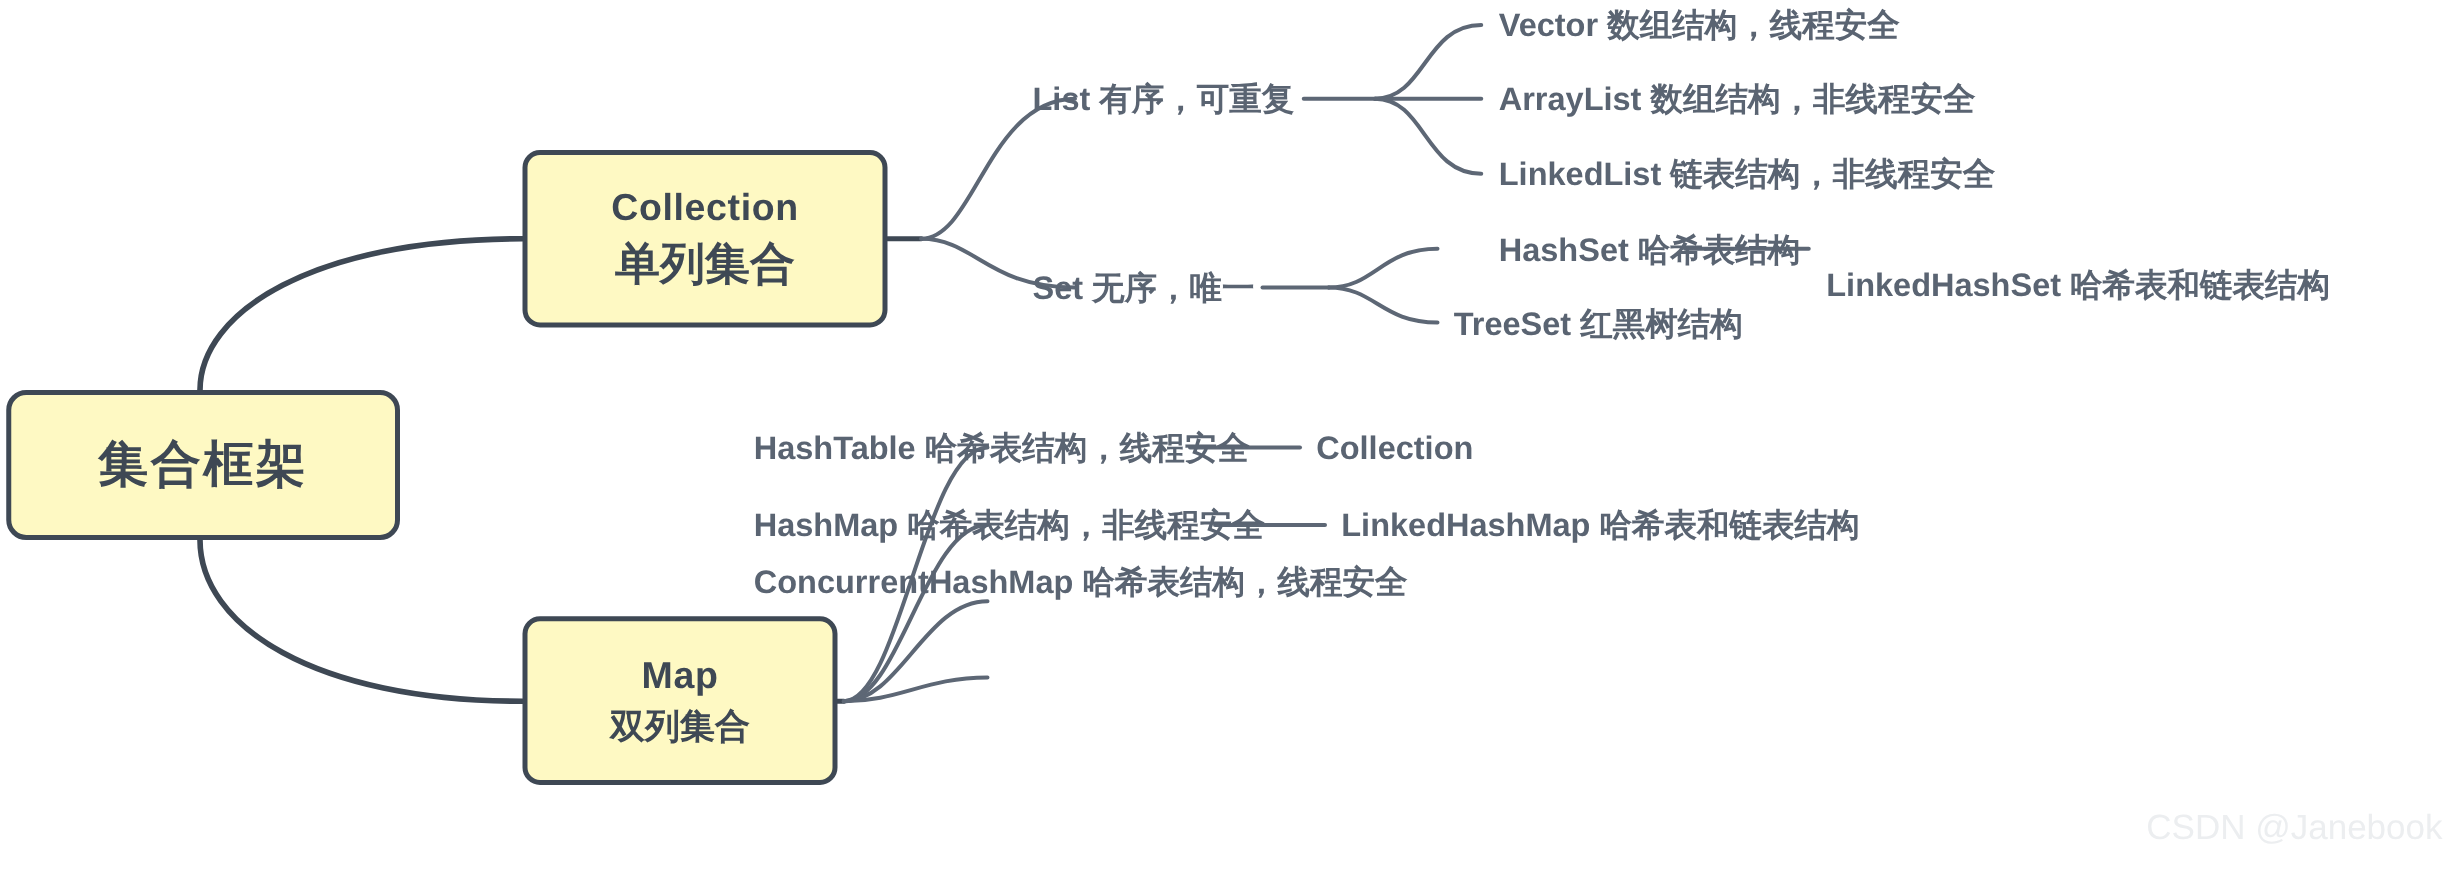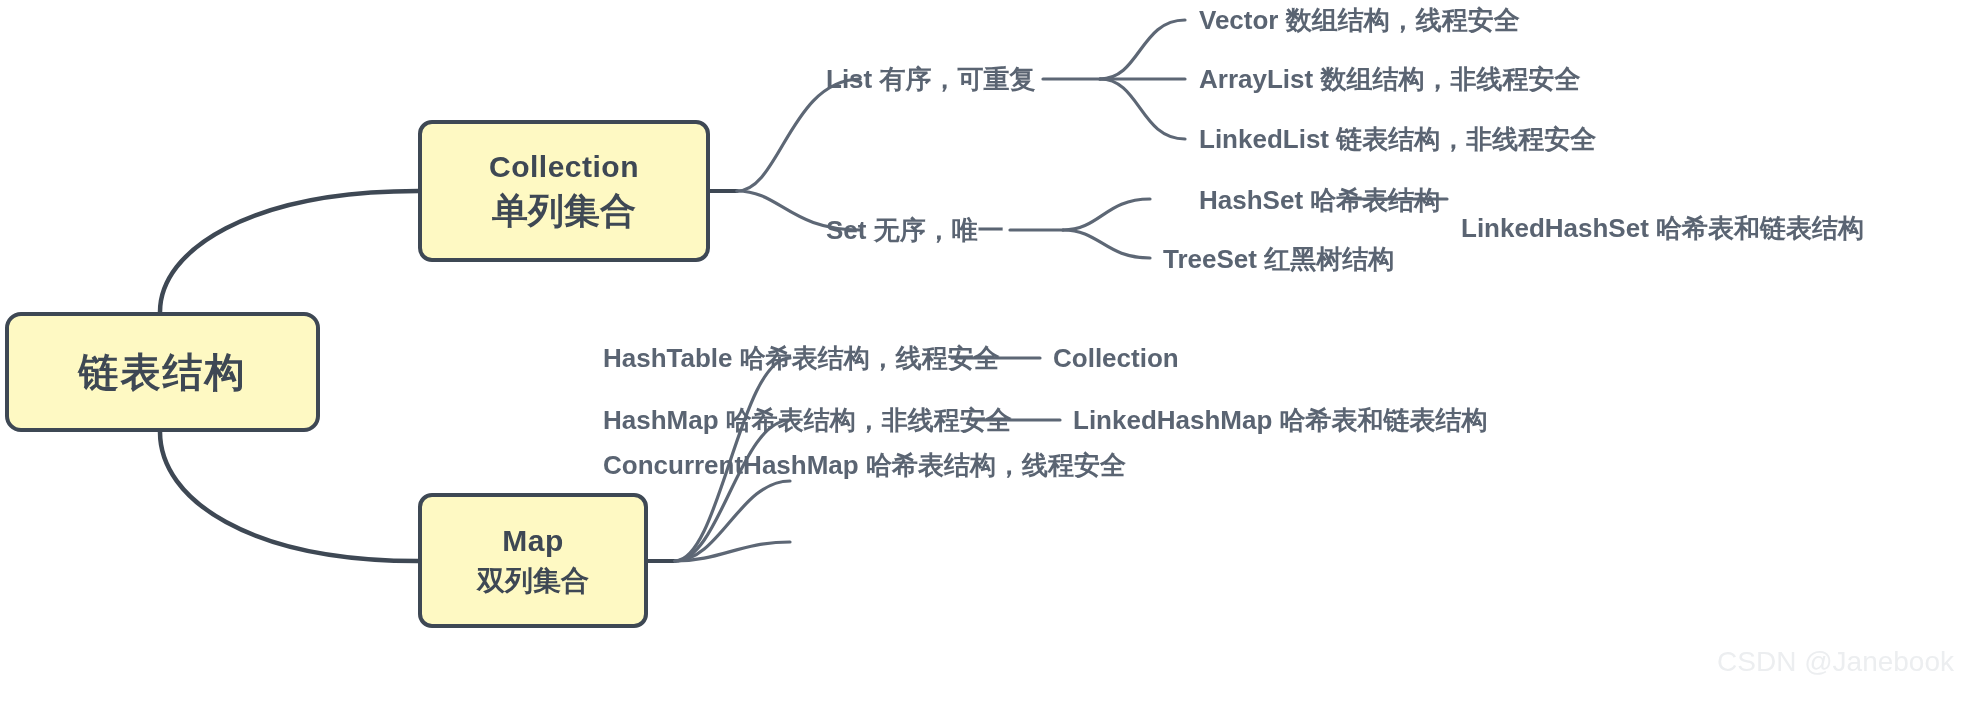--- a/index.html
+++ b/index.html
@@ -24,21 +24,21 @@
     line-height:1.22;
     z-index:3;
   }
   #root-node{left:5px;top:312px;width:315px;height:120px;border-radius:16px;}
   #root-node .l1{font-size:40px;font-weight:bold;letter-spacing:2px;}
 
   #collection-node{left:418px;top:120px;width:292px;height:142px;}
   #collection-node .l1{font-size:30px;font-weight:bold;letter-spacing:.5px;}
   #collection-node .l2{font-size:36px;font-weight:bold;margin-top:4px;}
 
-  #map-node{left:418px;top:493px;width:230px;height:135px;}
+  #map-node{left:418px;top:493px;width:252px;height:135px;}
   #map-node .l1{font-size:30px;font-weight:bold;letter-spacing:.5px;}
   #map-node .l2{font-size:28px;font-weight:bold;margin-top:4px;}
 
   
   .leaf{
     position:absolute;
     color:#5a6472;
     font-size:26px;
     white-space:nowrap;
     z-index:3;
@@ -93,21 +93,21 @@
       <path d="M675,561 C720,561 740,481 790,481"></path>
       <path d="M675,561 C720,561 740,542 790,542"></path>
 
       <path d="M952,358 L1040,358"></path>
 
       <path d="M972,420 L1060,420"></path>
     </g>
   </svg>
 
   <div class="node" id="root-node">
-    <span class="l1">链表结构</span>
+    <span class="l1">集合框架</span>
   </div>
 
   <div class="node" id="collection-node">
     <span class="l1">Collection</span>
     <span class="l2">单列集合</span>
   </div>
 
   <div class="node" id="map-node">
     <span class="l1">Map</span>
     <span class="l2">双列集合</span>

